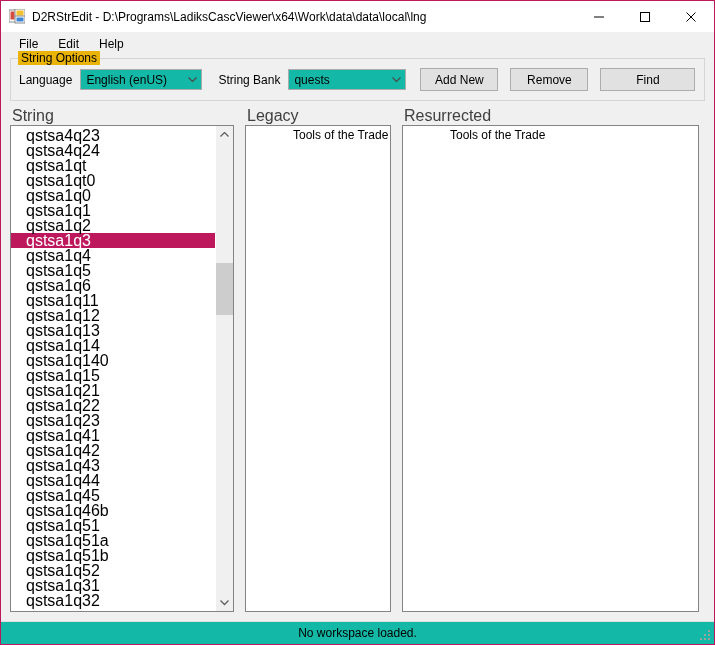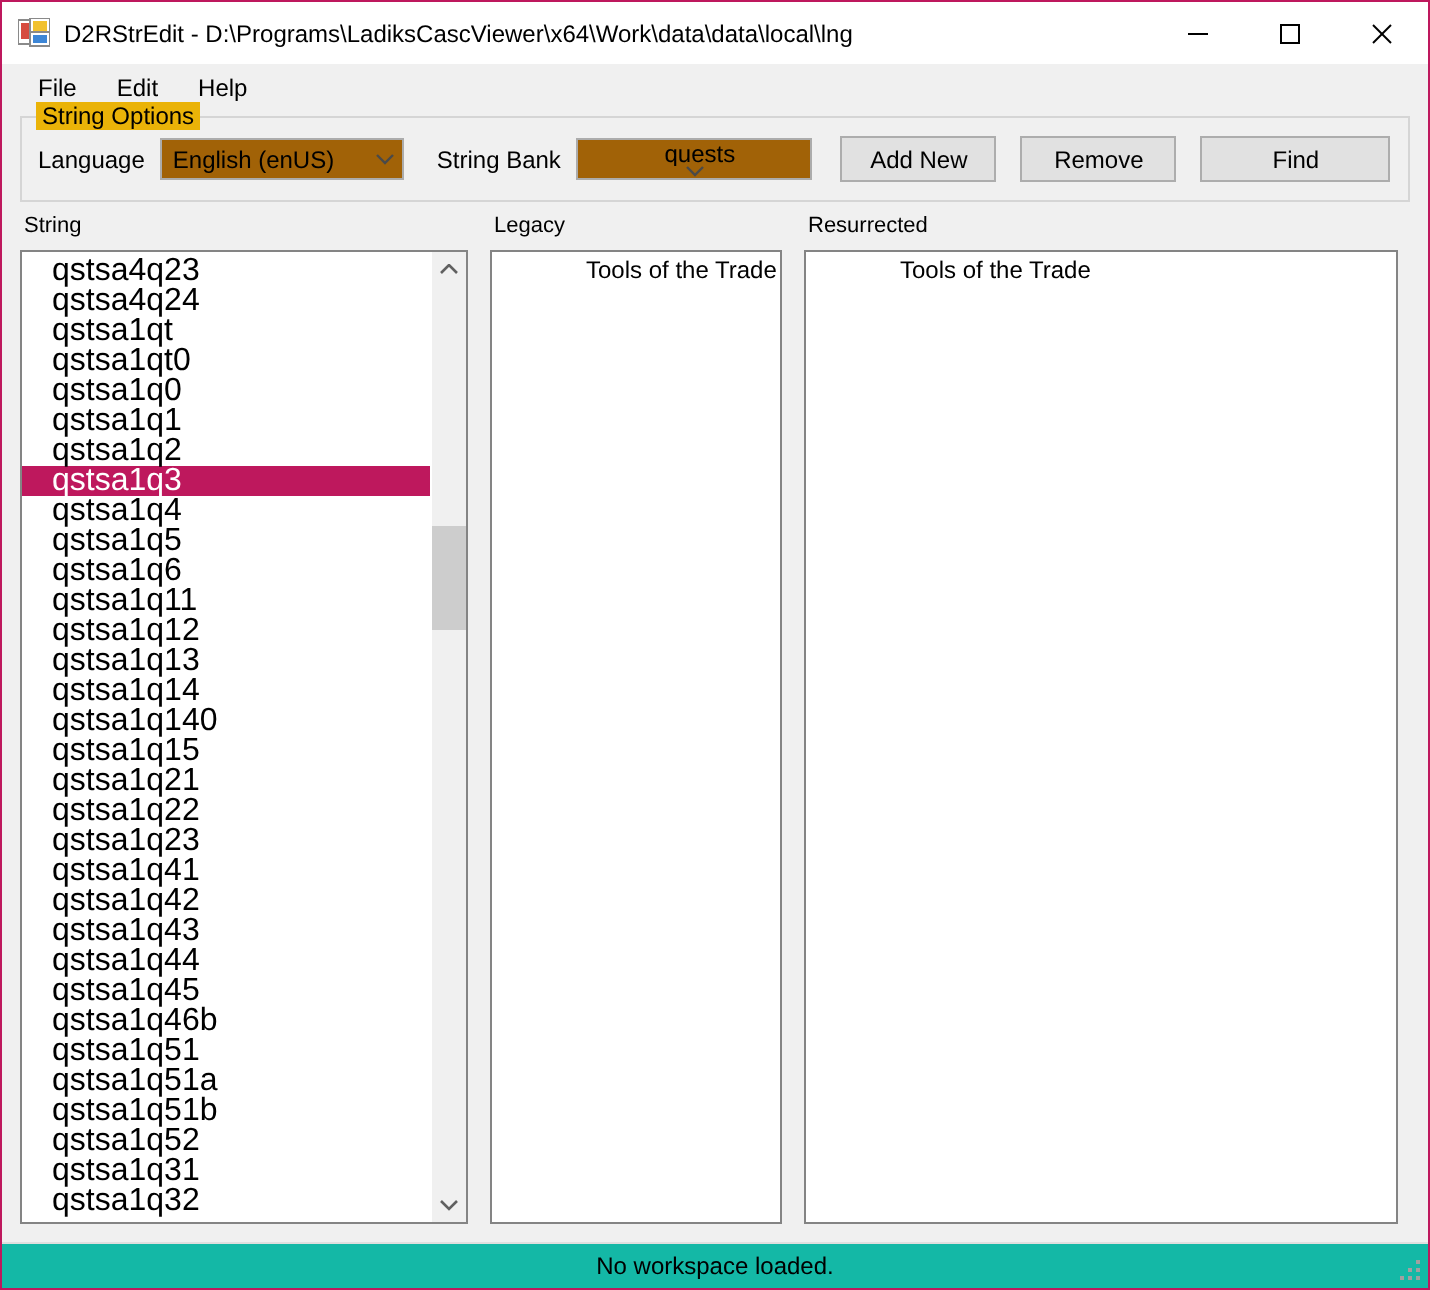--- a/index.html
+++ b/index.html
@@ -110,21 +110,21 @@
   }
   .field-label {
     font-size: 12px;
     color: #000;
     white-space: nowrap;
   }
 
   
   .combo {
     height: 21px;
-    background: #a16207;
+    background: #14b8a6;
     border: 1px solid #acacac;
     display: flex;
     align-items: center;
     box-sizing: border-box;
     position: relative;
     font-size: 12px;
   }
   .combo .combo-value {
     padding-left: 5px;
     flex: 1;
@@ -133,21 +133,21 @@
     color: #000;
   }
   .combo .combo-arrow {
     width: 17px;
     display: flex;
     align-items: center;
     justify-content: center;
     flex: none;
   }
   #combo-language { width: 122px; margin-left: 8px; }
-  #combo-stringbank { width: 118px; margin-left: 8px; flex-direction: column; }
+  #combo-stringbank { width: 118px; margin-left: 8px; }
 
   
   .btn {
     height: 23px;
     background: #e1e1e1;
     border: 1px solid #adadad;
     font-family: "Liberation Sans", sans-serif;
     font-size: 12px;
     color: #000;
     box-sizing: border-box;
@@ -162,22 +162,22 @@
 
   
   .col-headers {
     position: relative;
     height: 18px;
     margin: 6px 0 0 0;
     flex: none;
   }
   .col-header {
     position: absolute;
-    font-size: 11px;
-    color: #000000;
+    font-size: 16px;
+    color: #404040;
     top: 0;
   }
   #header-string      { left: 11px; }
   #header-legacy      { left: 246px; }
   #header-resurrected { left: 403px; }
 
   
   .panes {
     position: relative;
     flex: 1;

